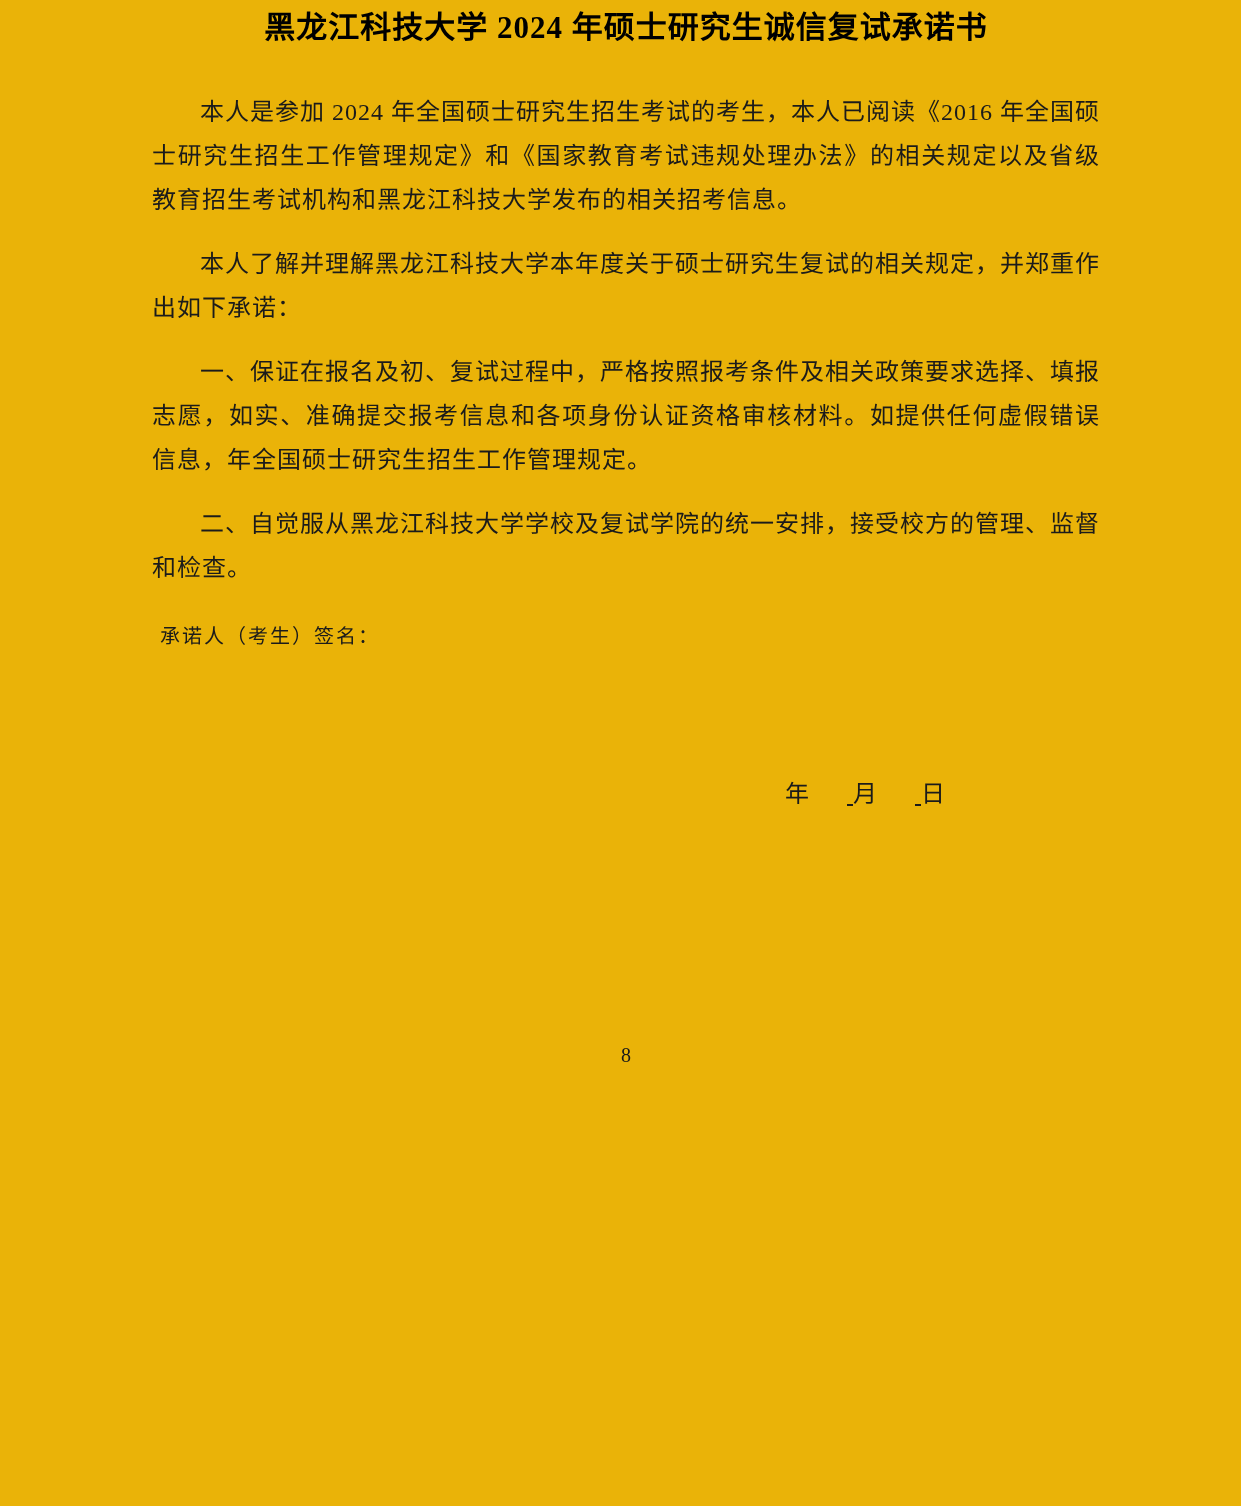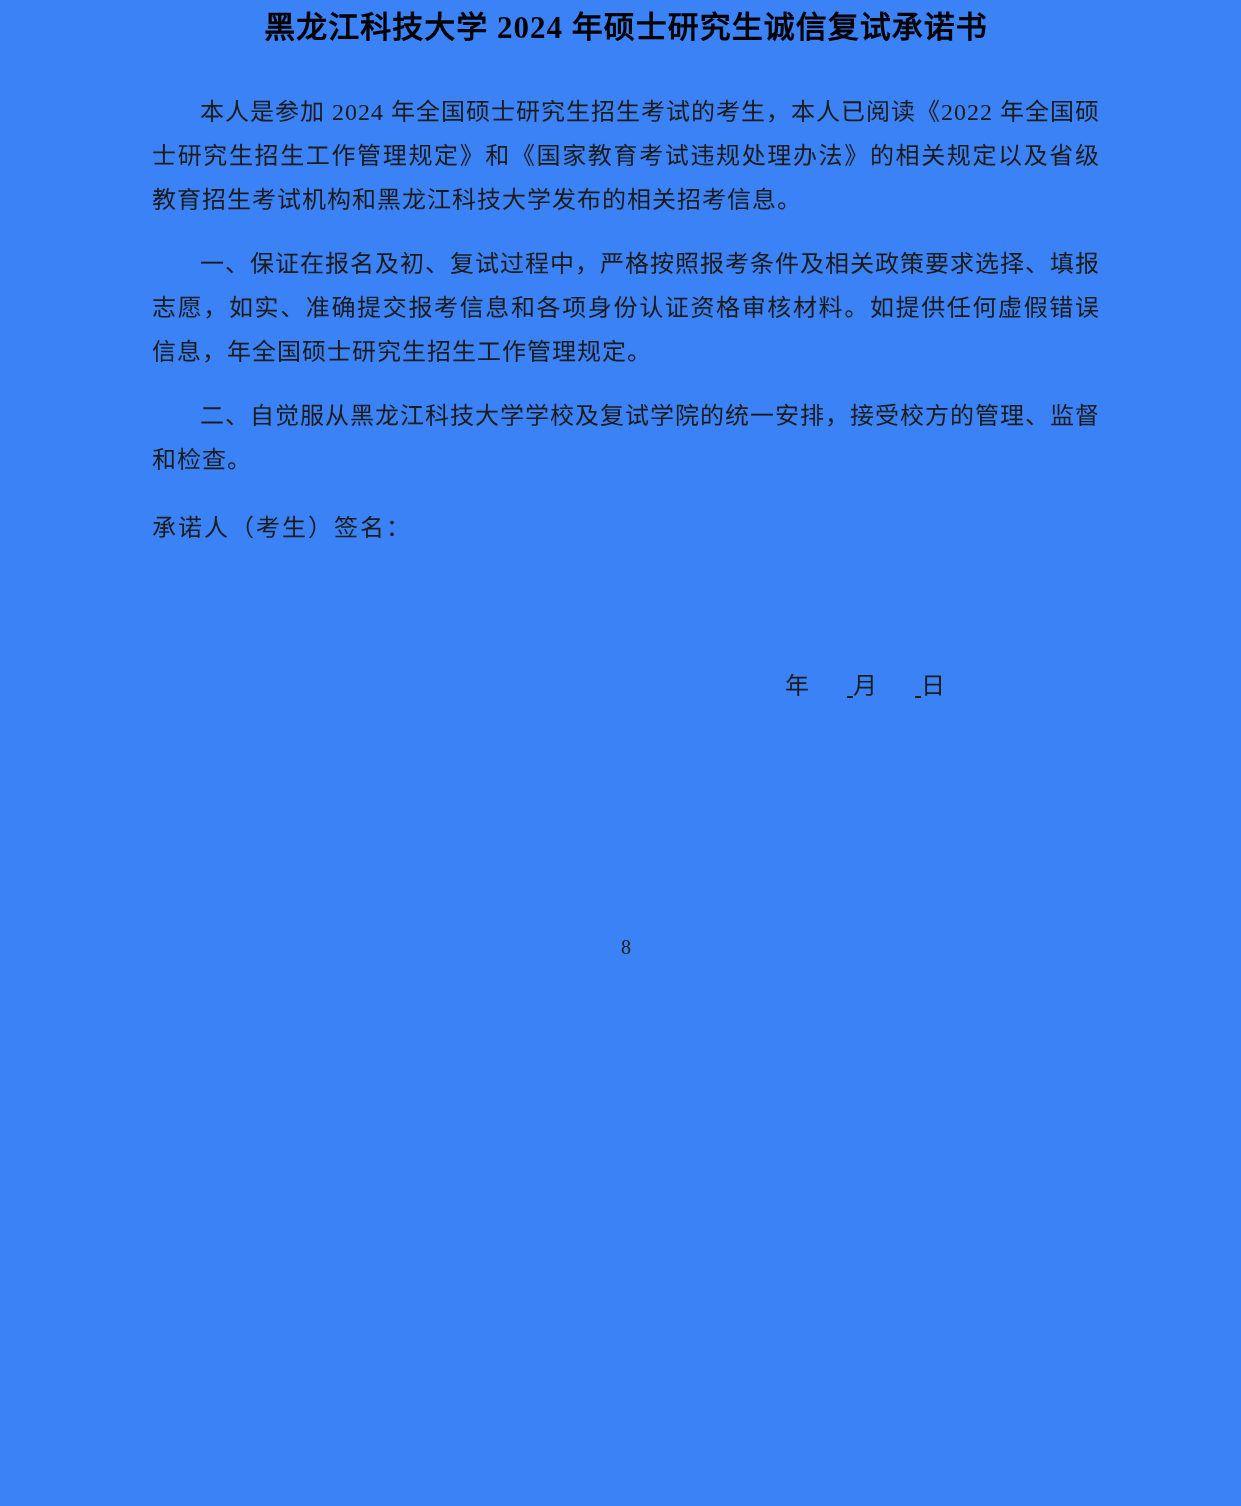--- a/index.html
+++ b/index.html
@@ -13,21 +13,21 @@
     position: relative;
     font-family: "Liberation Serif", "DejaVu Serif", serif;
     color: #1b1b1b;
     overflow: hidden;
   }
   .page {
     box-sizing: border-box;
     width: 1241px;
     height: 1506px;
     padding: 8px 141px 0 152px;
-    background: #3b82f6;
+    background: #eab308;
   }
   .doc-title {
     margin: 0 0 42px 0;
     font-size: 31px;
     line-height: 40px;
     font-weight: bold;
     text-align: center;
     color: #000000;
     letter-spacing: 1px;
   }
@@ -36,22 +36,22 @@
     font-size: 24px;
     line-height: 44px;
     text-align: justify;
     text-indent: 2em;
     letter-spacing: 1px;
   }
   .sig-block {
     margin-top: 13px;
   }
   .sig-line {
-    margin: 0;
-    font-size: 24px;
+    margin: 8px;
+    font-size: 20px;
     line-height: 52px;
     letter-spacing: 2px;
     text-align: left;
   }
   .date-line {
     margin-top: 110px;
     font-size: 24px;
     line-height: 44px;
     text-align: right;
     padding-right: 155px;
@@ -72,22 +72,23 @@
     color: #1b1b1b;
   }
 </style>
 </head>
 <body>
 
 <div class="page">
 
   <h1 class="doc-title">黑龙江科技大学 2024 年硕士研究生诚信复试承诺书</h1>
 
-  <p class="body-para">本人是参加 2024 年全国硕士研究生招生考试的考生，本人已阅读《2022 年全国硕士研究生招生工作管理规定》和《国家教育考试违规处理办法》的相关规定以及省级教育招生考试机构和黑龙江科技大学发布的相关招考信息。</p>
+  <p class="body-para">本人是参加 2024 年全国硕士研究生招生考试的考生，本人已阅读《2016 年全国硕士研究生招生工作管理规定》和《国家教育考试违规处理办法》的相关规定以及省级教育招生考试机构和黑龙江科技大学发布的相关招考信息。</p>
 
+  <p class="body-para">本人了解并理解黑龙江科技大学本年度关于硕士研究生复试的相关规定，并郑重作出如下承诺：</p>
 
   <p class="body-para">一、保证在报名及初、复试过程中，严格按照报考条件及相关政策要求选择、填报志愿，如实、准确提交报考信息和各项身份认证资格审核材料。如提供任何虚假错误信息，年全国硕士研究生招生工作管理规定。</p>
 
   <p class="body-para">二、自觉服从黑龙江科技大学学校及复试学院的统一安排，接受校方的管理、监督和检查。</p>
 
 
 
 
   <div class="sig-block">
     <p class="sig-line">承诺人（考生）签名：</p>

